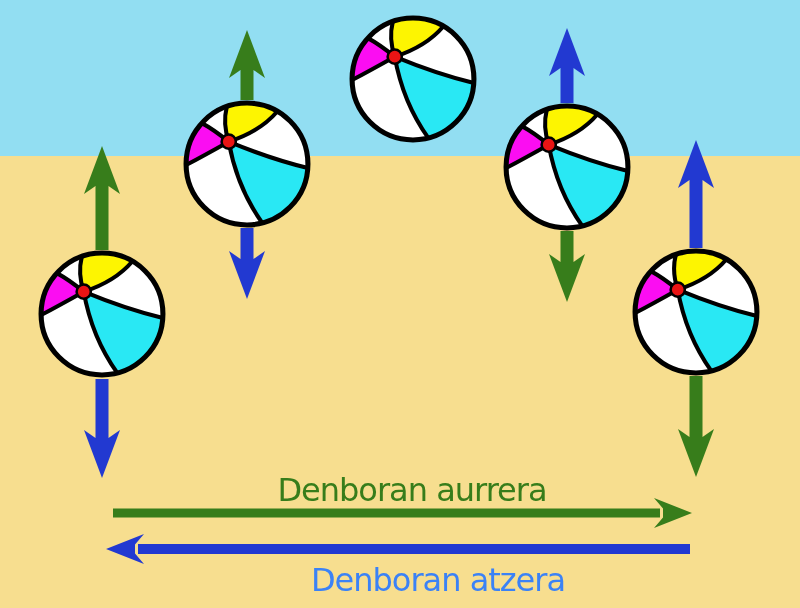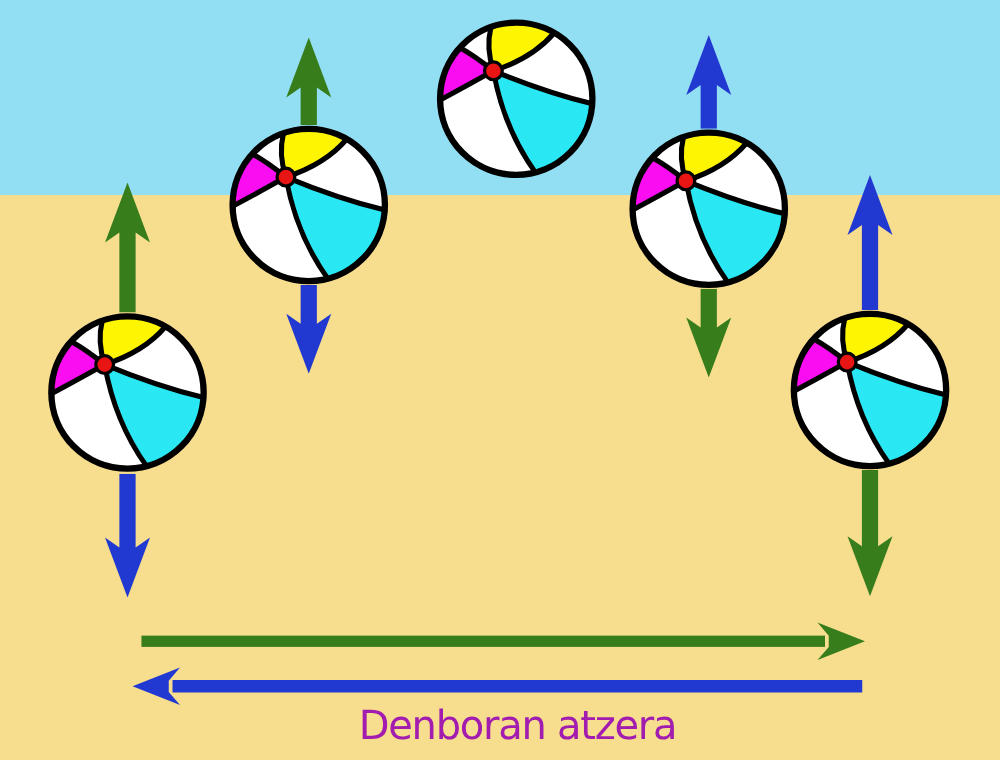--- a/index.html
+++ b/index.html
@@ -134,14 +134,15 @@
   </svg>
       <svg class="abs" style="left:113px;top:497px" width="581" height="32" viewBox="0 0 581 32">
     <rect x="0" y="11.5" width="547" height="9" fill="#377D1B"></rect>
         <polygon points="579,16 541,1 550,11.5 550,20.5 541,31" fill="#377D1B"></polygon>
   </svg>
       <svg class="abs" style="left:104px;top:533px" width="586" height="32" viewBox="0 0 586 32">
     <rect x="34" y="11" width="552" height="10" fill="#2239D1"></rect>
         <polygon points="2,16 40,1 31,11.5 31,20.5 40,31" fill="#2239D1"></polygon>
   </svg>
     </div>
-  <div class="time-label bwd-label" id="bwd-label" style="color: #a21caf;">Denboran atzera</div>
+  <div class="time-label fwd-label" id="fwd-label" style="color: rgb(55, 125, 27);">Denboran aurrera</div>
+  <div class="time-label bwd-label" id="bwd-label" style="color: #3b82f6; margin-left: 24px;">Denboran atzera</div>
 </div>
 
 </body></html>

